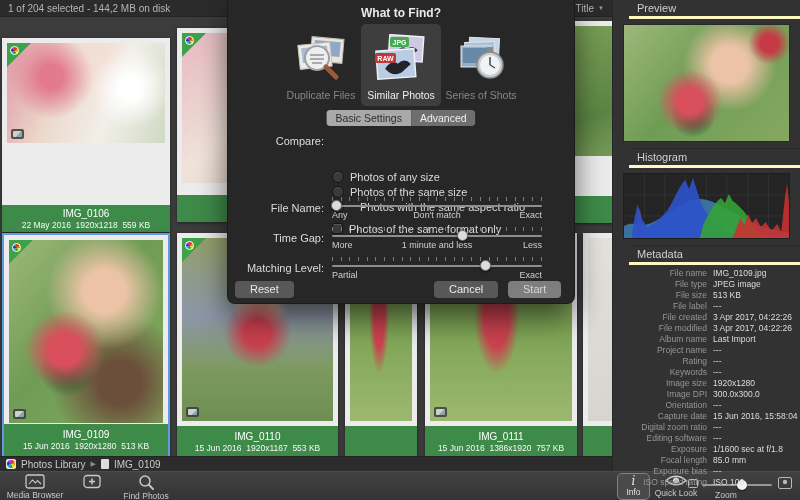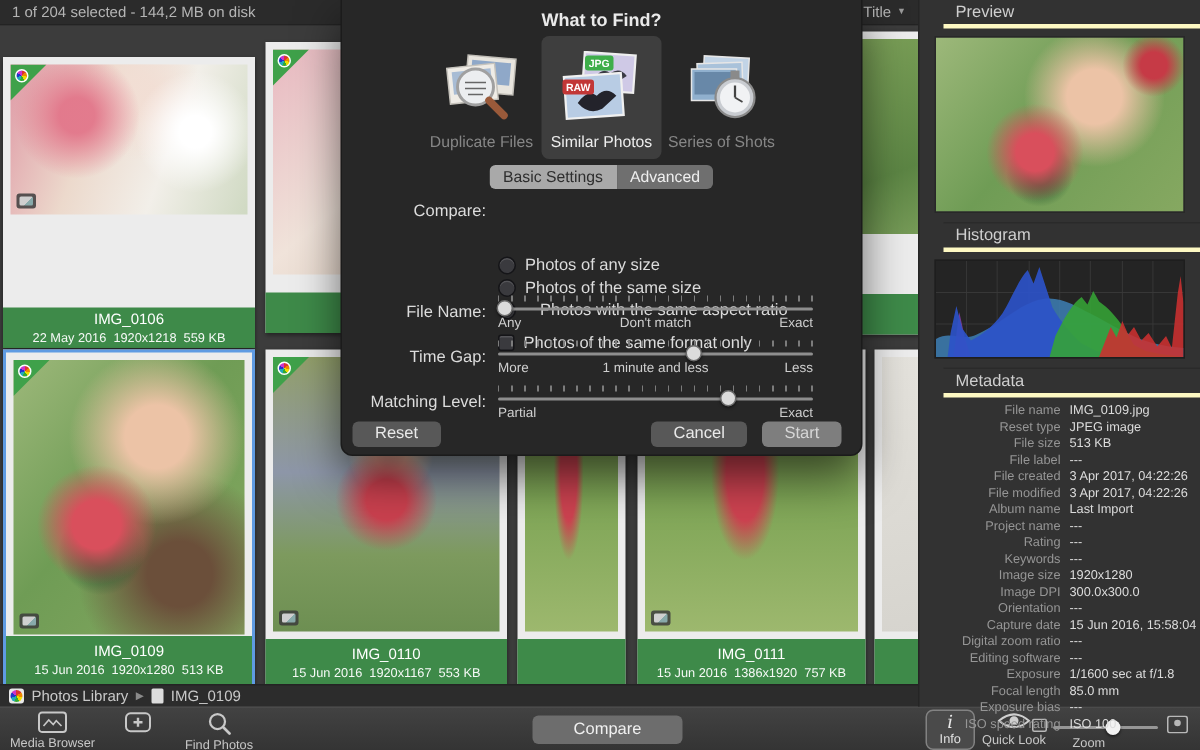--- a/index.html
+++ b/index.html
@@ -237,21 +237,20 @@
       <span>Add Folder</span>
     </div>
     <div class="tb-item" style="left:120px; width:52px;">
       <svg width="17" height="16">
         <circle cx="7" cy="7" r="5" fill="none" stroke="#c8c8c8" stroke-width="1.5"></circle>
         <line x1="11" y1="11" x2="15" y2="15" stroke="#c8c8c8" stroke-width="1.8" stroke-linecap="round"></line>
       </svg>
       <span>Find Photos</span>
     </div>
 
-    <div class="compare-btn">Compare</div>
 
     <div class="info-btn">
       <span class="info-i">i</span>
       <span>Info</span>
     </div>
     <div class="tb-item" style="left:648px; width:56px;">
       <svg width="22" height="13">
         <path d="M1 6.5 Q11 -2 21 6.5 Q11 15 1 6.5 z" fill="none" stroke="#cfcfcf" stroke-width="1.3"></path>
         <circle cx="11" cy="6.5" r="3" fill="#cfcfcf"></circle>
       </svg>
@@ -296,21 +295,21 @@
       </svg>
     </div>
 
     <div class="sec-h" style="border-top:1px solid #2a2a2a;">Metadata</div>
     <div class="meta">
         <div class="mrow">
           <span class="mlab">File name</span>
           <span class="mval">IMG_0109.jpg</span>
         </div>
         <div class="mrow">
-          <span class="mlab">Reset type</span>
+          <span class="mlab">File type</span>
           <span class="mval">JPEG image</span>
         </div>
         <div class="mrow">
           <span class="mlab">File size</span>
           <span class="mval">513 KB</span>
         </div>
         <div class="mrow">
           <span class="mlab">File label</span>
           <span class="mval">---</span>
         </div>

